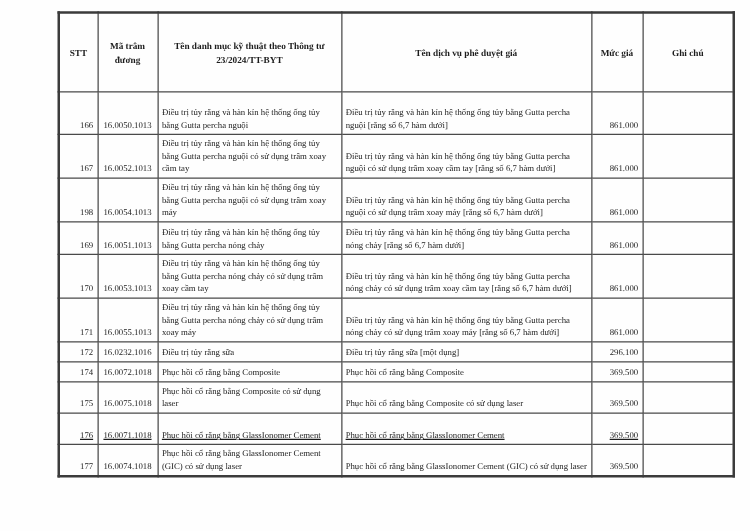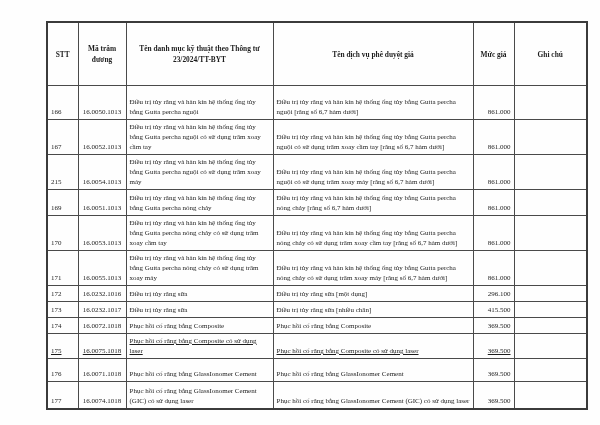--- a/index.html
+++ b/index.html
@@ -17,21 +17,21 @@
   }
   .sheet {
     position: absolute;
     left: 0; top: 0;
     width: 600px; height: 425px;
     background: #fefefe;
   }
   table.price-table {
     position: absolute;
     left: 46px;
-    top: 21px;
+    top: 9px;
     width: 540px;
     border-collapse: collapse;
     table-layout: fixed;
     border: 2px solid #3b3b3b;
     font-size: 7px;
     line-height: 10px;
   }
   table.price-table th,
   table.price-table td {
     border: 1px solid #4a4a4a;
@@ -43,21 +43,21 @@
     font-size: 7.4px;
     line-height: 11px;
     font-weight: bold;
     text-align: center;
     vertical-align: middle;
     padding: 2px 4px;
   }
   table.price-table tbody td {
     vertical-align: bottom;
   }
-  td.c-stt   { text-align: left; }
+  td.c-stt   { text-align: right; }
   td.c-code  { text-align: center; padding: 2px 1px; }
   td.c-category { text-align: left; padding: 2px 4px; }
   td.c-service  { text-align: left; padding: 2px 4px; }
   td.c-price { text-align: right; padding: 2px 4px; }
   td.c-note  { text-align: left; }
 
   
   tbody tr:nth-child(1)  td { height: 29px; }
   tbody tr:nth-child(2)  td { height: 29px; }
   tbody tr:nth-child(3)  td { height: 30px; }
@@ -105,21 +105,21 @@
         </tr>
         <tr>
           <td class="c-stt">167</td>
           <td class="c-code">16.0052.1013</td>
           <td class="c-category">Điều trị tủy răng và hàn kín hệ thống ống tủy bằng Gutta percha nguội có sử dụng trâm xoay cầm tay</td>
           <td class="c-service">Điều trị tủy răng và hàn kín hệ thống ống tủy bằng Gutta percha nguội có sử dụng trâm xoay cầm tay [răng số 6,7 hàm dưới]</td>
           <td class="c-price">861.000</td>
           <td class="c-note"></td>
         </tr>
         <tr>
-          <td class="c-stt">215</td>
+          <td class="c-stt">198</td>
           <td class="c-code">16.0054.1013</td>
           <td class="c-category">Điều trị tủy răng và hàn kín hệ thống ống tủy bằng Gutta percha nguội có sử dụng trâm xoay máy</td>
           <td class="c-service">Điều trị tủy răng và hàn kín hệ thống ống tủy bằng Gutta percha nguội có sử dụng trâm xoay máy [răng số 6,7 hàm dưới]</td>
           <td class="c-price">861.000</td>
           <td class="c-note"></td>
         </tr>
         <tr>
           <td class="c-stt">169</td>
           <td class="c-code">16.0051.1013</td>
           <td class="c-category">Điều trị tủy răng và hàn kín hệ thống ống tủy bằng Gutta percha nóng chảy</td>
@@ -145,28 +145,20 @@
         </tr>
         <tr>
           <td class="c-stt">172</td>
           <td class="c-code">16.0232.1016</td>
           <td class="c-category">Điều trị tủy răng sữa</td>
           <td class="c-service">Điều trị tủy răng sữa [một dụng]</td>
           <td class="c-price">296.100</td>
           <td class="c-note"></td>
         </tr>
         <tr>
-          <td class="c-stt">173</td>
-          <td class="c-code">16.0232.1017</td>
-          <td class="c-category">Điều trị tủy răng sữa</td>
-          <td class="c-service">Điều trị tủy răng sữa [nhiều chân]</td>
-          <td class="c-price">415.500</td>
-          <td class="c-note"></td>
-        </tr>
-        <tr>
           <td class="c-stt">174</td>
           <td class="c-code">16.0072.1018</td>
           <td class="c-category">Phục hồi cổ răng bằng Composite</td>
           <td class="c-service">Phục hồi cổ răng bằng Composite</td>
           <td class="c-price">369.500</td>
           <td class="c-note"></td>
         </tr>
         <tr>
           <td class="c-stt">175</td>
           <td class="c-code">16.0075.1018</td>

